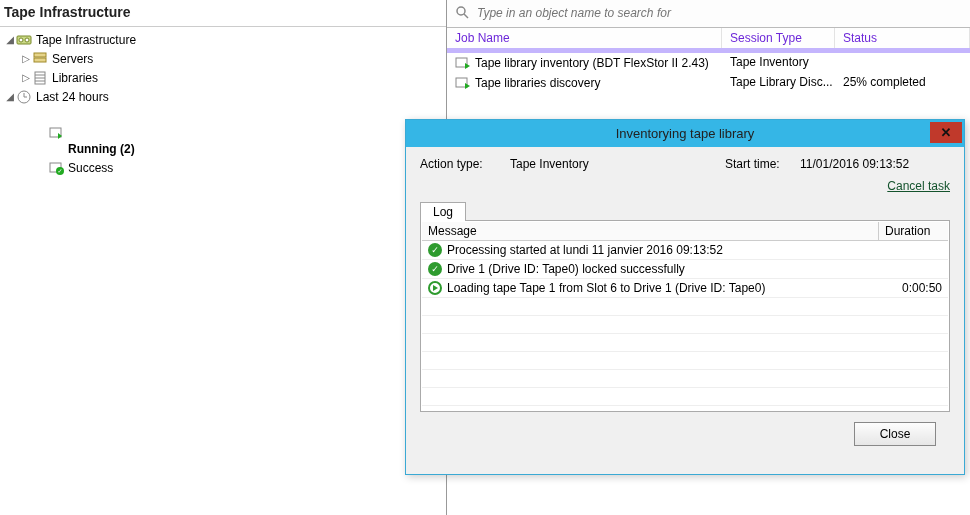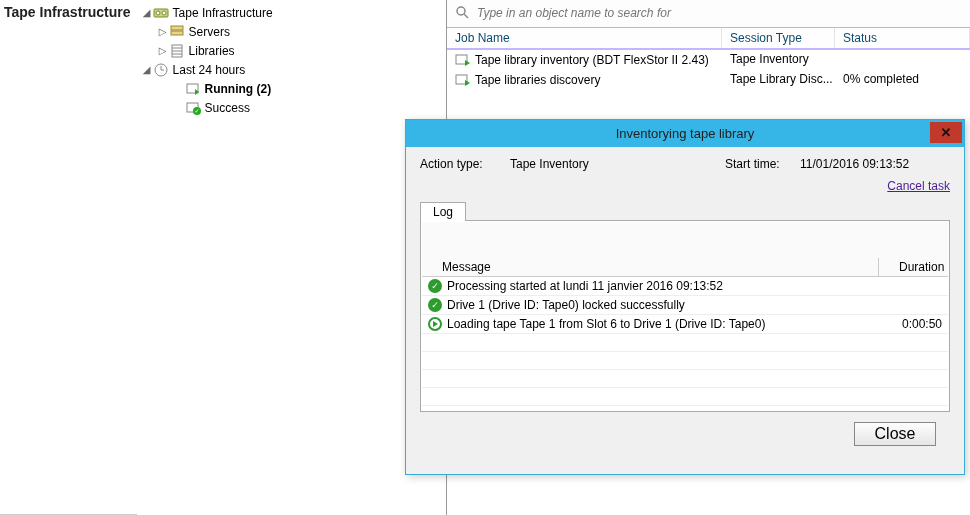--- a/index.html
+++ b/index.html
@@ -10,21 +10,21 @@
   width: 970px;
   height: 515px;
   overflow: hidden;
   position: relative;
 }
 .main-layout { display: flex; height: 100%; }
 .left-panel {
   width: 447px;
   border-right: 1px solid #999;
   display: flex;
-  flex-direction: row;
+  flex-direction: column;
 }
 .panel-title {
   font-weight: bold;
   font-size: 14px;
   padding: 4px 6px 6px 4px;
   border-bottom: 1px solid #ccc;
   color: #222;
 }
 .tree {
   padding: 4px 0 0 4px;
@@ -44,21 +44,21 @@
 }
 .tree-item .ico {
   width: 16px;
   height: 16px;
   display: inline-flex;
   align-items: center;
   justify-content: center;
   margin-right: 4px;
 }
 .tree-item .lbl { cursor: default; }
-.tree-item.selected .lbl { font-weight: bold; }
+.tree-item.selected .lbl { font-weight: bold; margin-top: 33px; }
 .indent-1 { padding-left: 16px; }
 .indent-2 { padding-left: 32px; }
 
 .right-panel { flex: 1; display: flex; flex-direction: column; }
 .search-bar {
   border-bottom: 1px solid #bbb;
   padding: 5px 8px 6px 8px;
   display: flex;
   align-items: center;
   background: #fdfdfd;
@@ -72,23 +72,23 @@
   outline: none;
   font-size: 12px;
   font-style: italic;
   color: #be185d;
   width: 100%;
   background: transparent;
 }
 
 .grid-header {
   display: flex;
-  border-bottom: 2px solid #c4b5fd;
+  border-bottom: 5px solid #c4b5fd;
   background: #fefefe;
-  color: #0c4a6e;
+  color: #6d28d9;
 }
 .grid-header div {
   padding: 3px 8px;
   border-right: 1px solid #e3e3e3;
 }
 .col-job { width: 275px; }
 .col-type { width: 113px; }
 .col-status { flex: 1; }
 .grid-row {
   display: flex;
@@ -142,21 +142,21 @@
 .summary-row .lbl-col { width: 90px; }
 .summary-row .val-col { flex: 1; }
 .summary-row .lbl-col2 { width: 75px; }
 .summary-row .val-col2 { width: 150px; }
 .bold { font-weight: bold; }
 .cancel-task {
   text-align: right;
   margin-bottom: 8px;
 }
 .cancel-task a {
-  color: #4c1d95;
+  color: #14532d;
   text-decoration: underline;
   cursor: pointer;
 }
 .tab-strip {
   display: flex;
 }
 .tab {
   border: 1px solid #aaa;
   border-bottom: none;
   background: #fff;
@@ -171,21 +171,21 @@
   background: #fff;
   height: 192px;
   overflow: auto;
   padding: 1px;
 }
 .log-header {
   display: flex;
   border-bottom: 1px solid #ccc;
   background: #fafafa;
 }
-.log-header div { padding: 2px 20px; margin-top: 36px; }
+.log-header div { padding: 2px 6px; }
 .log-col-msg { flex: 1; }
 .log-col-dur { width: 70px; border-left: 1px solid #ccc; text-align: left; }
 .log-row {
   display: flex;
   border-bottom: 1px solid #eee;
 }
 .log-row div { padding: 2px 6px; }
 .log-msg { flex: 1; display: flex; align-items: center; }
 .log-dur { width: 70px; text-align: right; }
 .log-ico {
@@ -206,21 +206,21 @@
 .dialog-footer {
   text-align: right;
   padding: 10px 14px 14px 0;
 }
 .dialog-footer button {
   width: 82px;
   height: 24px;
   background: linear-gradient(#fdfdfd, #e6e6e6);
   border: 1px solid #888;
   cursor: pointer;
-  font-size: 16px;
+  font-size: 12px;
 }
 
 svg { display: block; }
 </style>
 </head>
 <body>
 
 <div class="main-layout">
 
   <div class="left-panel">
@@ -336,21 +336,21 @@
       <div class="col-job">
         <span class="row-ico">
           <svg width="16" height="16">
               <rect x="1" y="3" width="11" height="9" fill="#fff" stroke="#888"></rect>
               <polygon points="10,8 15,11 10,14" fill="#2a2"></polygon>
             </svg>
         </span>
         <span>Tape libraries discovery</span>
       </div>
       <div class="col-type">Tape Library Disc...</div>
-      <div class="col-status">0% completed</div>
+      <div class="col-status">25% completed</div>
     </div>
   </div>
 </div>
 
 <div class="dialog">
   <div class="dialog-title">
     <span>Inventorying tape library</span>
     <div class="dialog-close">✕</div>
   </div>
   <div class="dialog-body">

